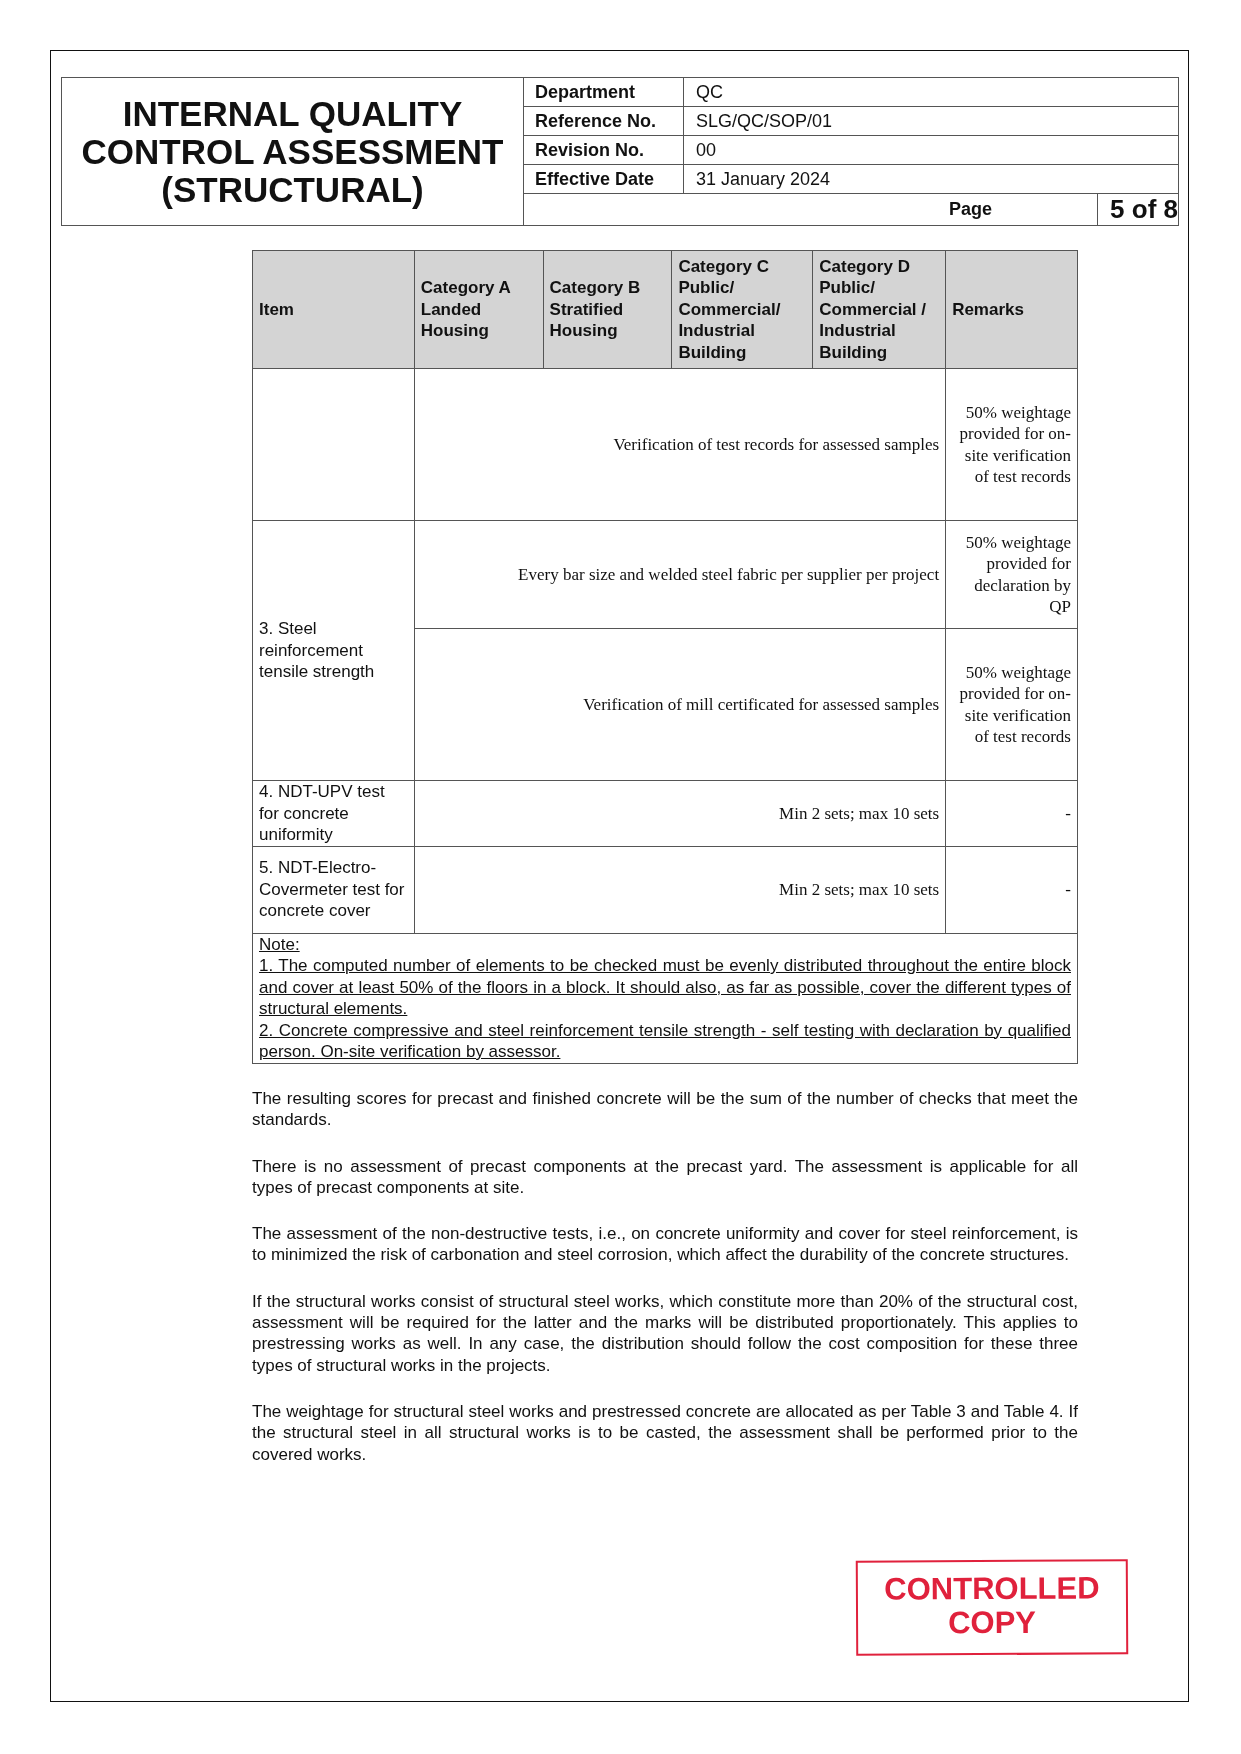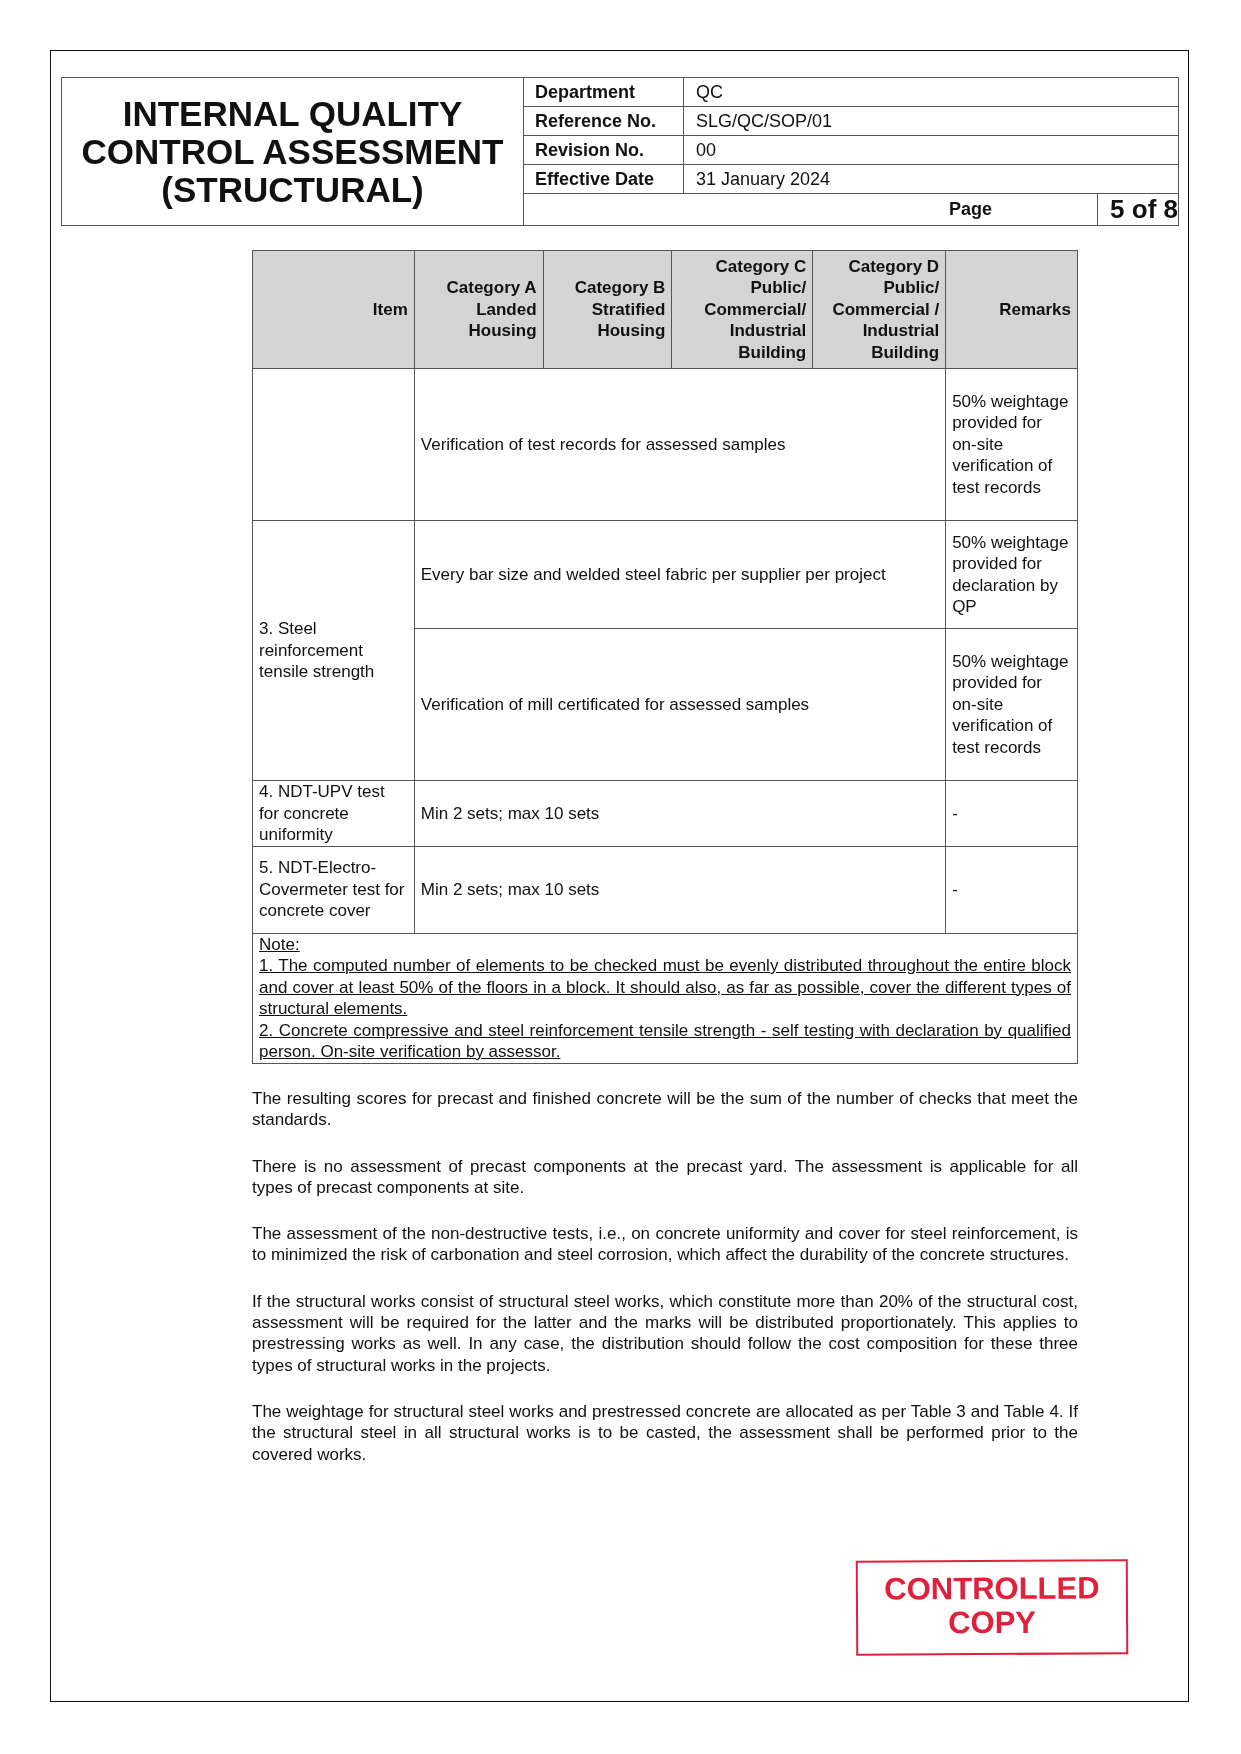--- a/index.html
+++ b/index.html
@@ -17,23 +17,23 @@
   .meta { flex:1; display:flex; flex-direction:column; }
   .meta-row { flex:1; display:flex; border-bottom:1.5px solid #555; font-size:18px; align-items:center; }
   .meta-row:last-child { border-bottom:none;justify-content:flex-end; }
   .meta-label { width:160px; padding-left:11px; font-weight:bold; border-right:1.5px solid #555; height:100%; display:flex; align-items:center; box-sizing:border-box; }
   .meta-value { padding-left:12px; }
   .meta-value.bold { font-weight:bold; font-size:26px; }
 
   
   .main-table { position:absolute; left:252px; top:250px; width:826px; border-collapse:collapse; font-size:17px; }
   .main-table th, .main-table td { border:1.5px solid #555; padding:0 6px; }
-  .main-table th { background:#d4d4d4; font-weight:bold; text-align:right; line-height:21.5px; height:117px; }
+  .main-table th { background:#d4d4d4; font-weight:bold; text-align:left; line-height:21.5px; height:117px; }
   .main-table td { line-height:21.5px; vertical-align:middle; }
-  .c { text-align:left; }
+  .c { text-align:right;font-family:Liberation Serif, serif; }
   .note { text-align:justify; padding:0 10px 0 10px; vertical-align:top;text-decoration:underline; }
 
   .paras { position:absolute; left:252px; top:1088px; width:826px; font-size:17px; line-height:21.3px; }
   .paras p { margin:0 0 25px 0; text-align:justify; }
 
   .stamp { position:absolute; left:856px; top:1560px; width:272px; height:95px;
            border:2.5px solid #e0213c; box-sizing:border-box; color:#e0213c; text-align:center;
            font-weight:bold; font-size:31px; line-height:34px; padding-top:10px; transform:rotate(-0.3deg); }
 </style>
 </head>

